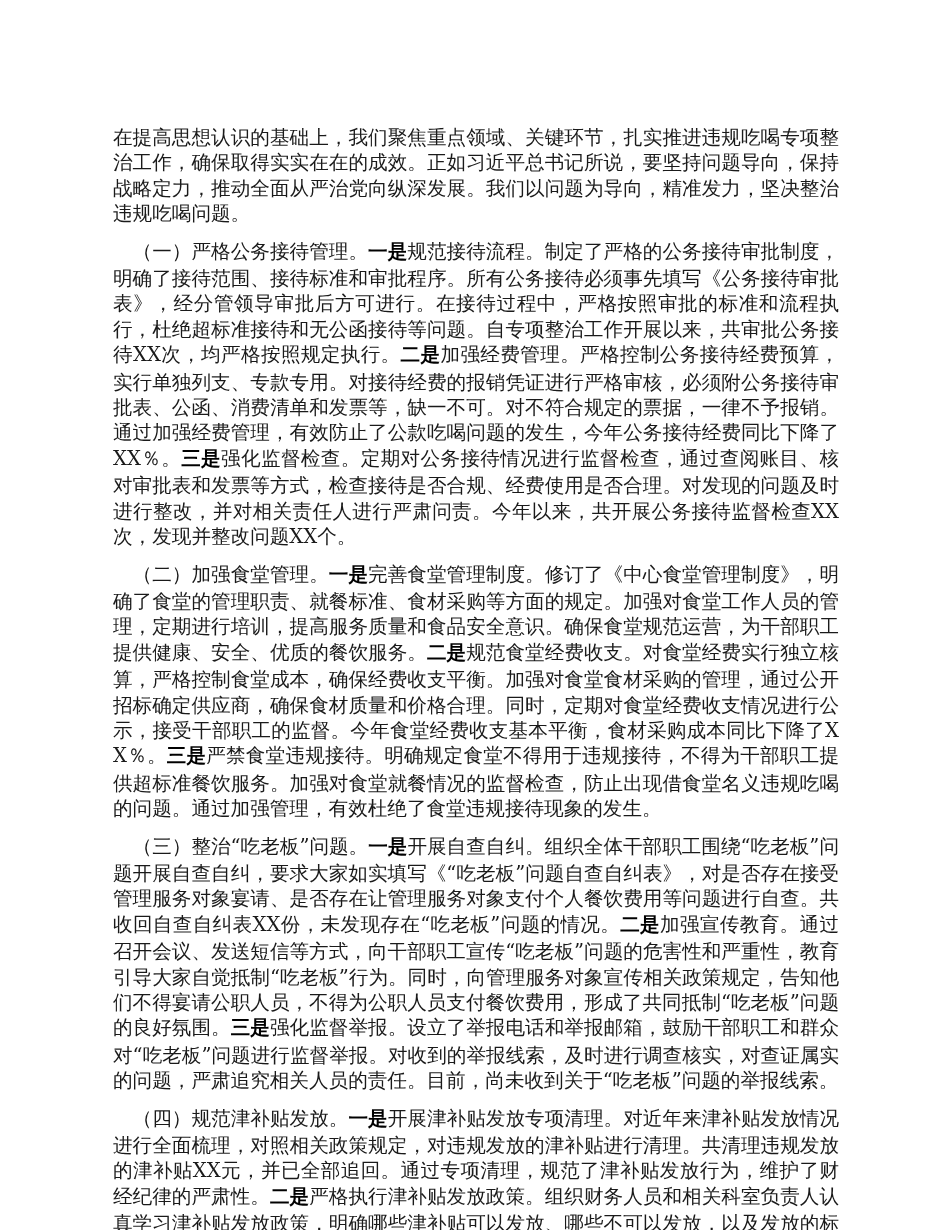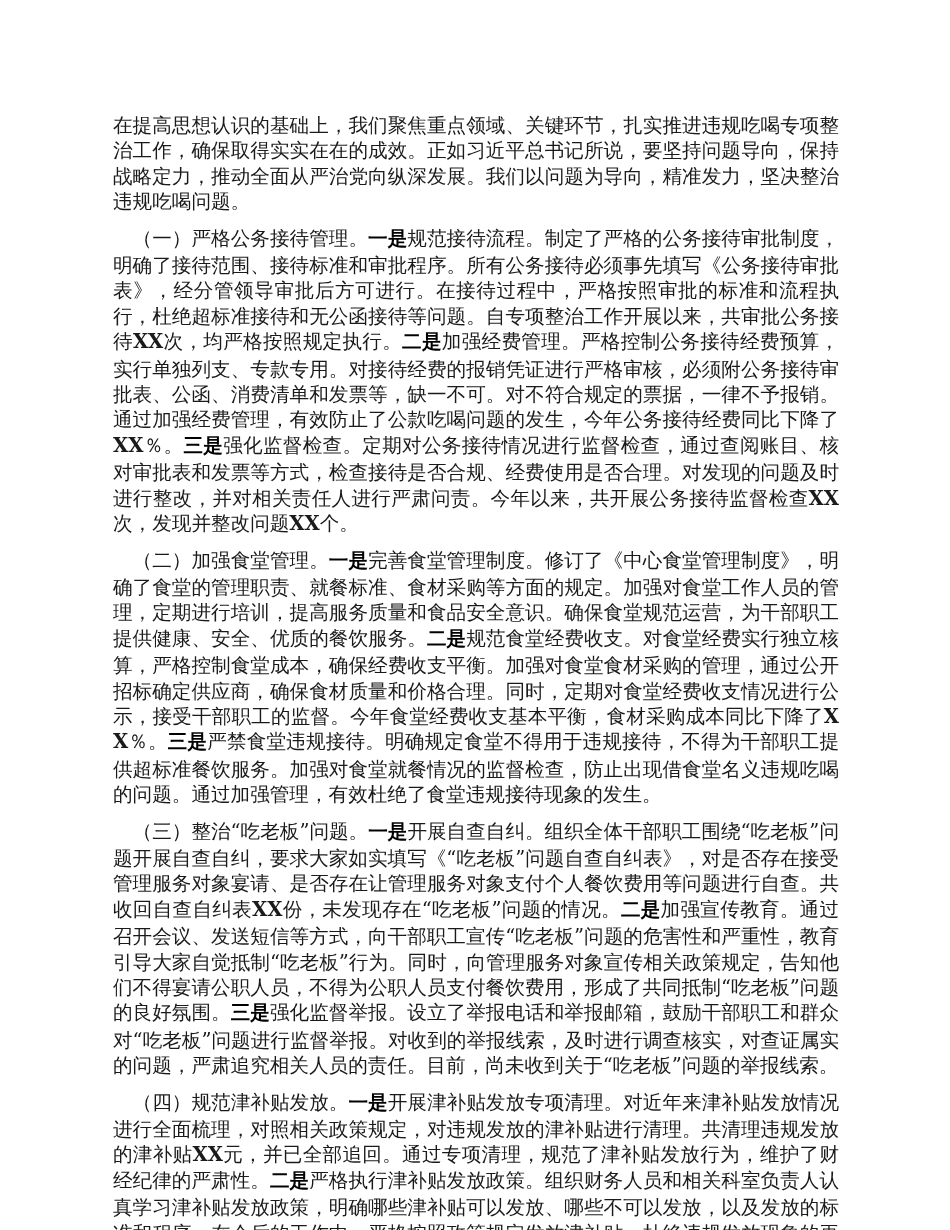--- a/index.html
+++ b/index.html
@@ -18,21 +18,21 @@
     width: 950px;
     height: 1230px;
     background: #ffffff;
     box-sizing: border-box;
     padding: 113px 112px 0 113px;
   }
   #doc-body {
     width: 726px;
   }
   .para {
-    margin: 0 0 11px 0;
+    margin: 12px 0 11px 0;
     font-size: 19.6px;
     line-height: 25.4px;
     color: #1a1a1a;
     text-align: justify;
     text-justify: inter-character;
     text-indent: 0;
     word-break: break-all;
     letter-spacing: 0px;
     font-weight: 400;
   }
@@ -41,21 +41,21 @@
   }
   .para:last-child {
     margin-bottom: 0;
   }
   b, .b {
     font-weight: 700;
     color: #000000;
     font-family: Liberation Mono, monospace;
   }
   .xx {
-    font-weight: 700;
+    font-weight: 400;
     font-family: "DejaVu Serif", "Liberation Serif", serif;
   }
 </style>
 </head>
 <body>
 
 <div id="page">
   <div id="doc-body">
       <p class="para"><span class="">在提高思想认识的基础上，我们聚焦重点领域、关键环节，扎实推进违规吃喝专项整治工作，确保取得实实在在的成效。正如习近平总书记所说，要坚持问题导向，保持战略定力，推动全面从严治党向纵深发展。我们以问题为导向，精准发力，坚决整治违规吃喝问题。</span></p>
       <p class="para indent"><span class="">（一）严格公务接待管理。</span><span class="b">一是</span><span class="">规范接待流程。制定了严格的公务接待审批制度，明确了接待范围、接待标准和审批程序。所有公务接待必须事先填写《公务接待审批表》，经分管领导审批后方可进行。在接待过程中，严格按照审批的标准和流程执行，杜绝超标准接待和无公函接待等问题。自专项整治工作开展以来，共审批公务接待</span><span class="xx">XX</span><span class="">次，均严格按照规定执行。</span><span class="b">二是</span><span class="">加强经费管理。严格控制公务接待经费预算，实行单独列支、专款专用。对接待经费的报销凭证进行严格审核，必须附公务接待审批表、公函、消费清单和发票等，缺一不可。对不符合规定的票据，一律不予报销。通过加强经费管理，有效防止了公款吃喝问题的发生，今年公务接待经费同比下降了</span><span class="xx">XX</span><span class="">％。</span><span class="b">三是</span><span class="">强化监督检查。定期对公务接待情况进行监督检查，通过查阅账目、核对审批表和发票等方式，检查接待是否合规、经费使用是否合理。对发现的问题及时进行整改，并对相关责任人进行严肃问责。今年以来，共开展公务接待监督检查</span><span class="xx">XX</span><span class="">次，发现并整改问题</span><span class="xx">XX</span><span class="">个。</span></p>

